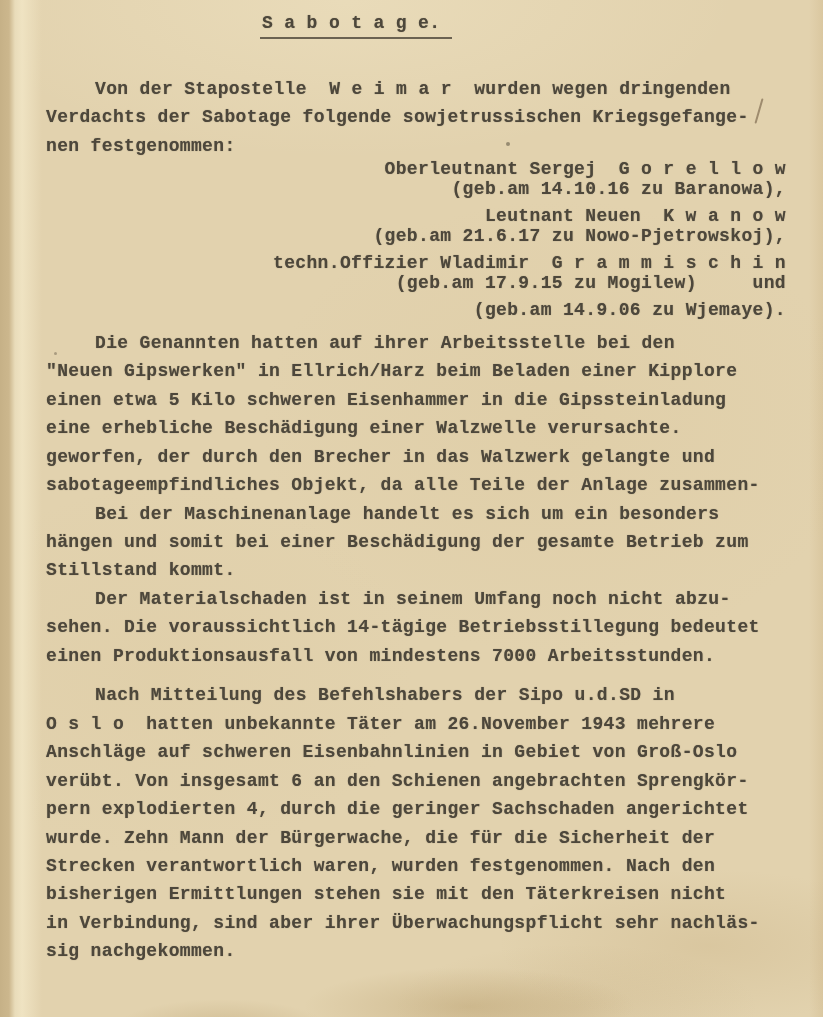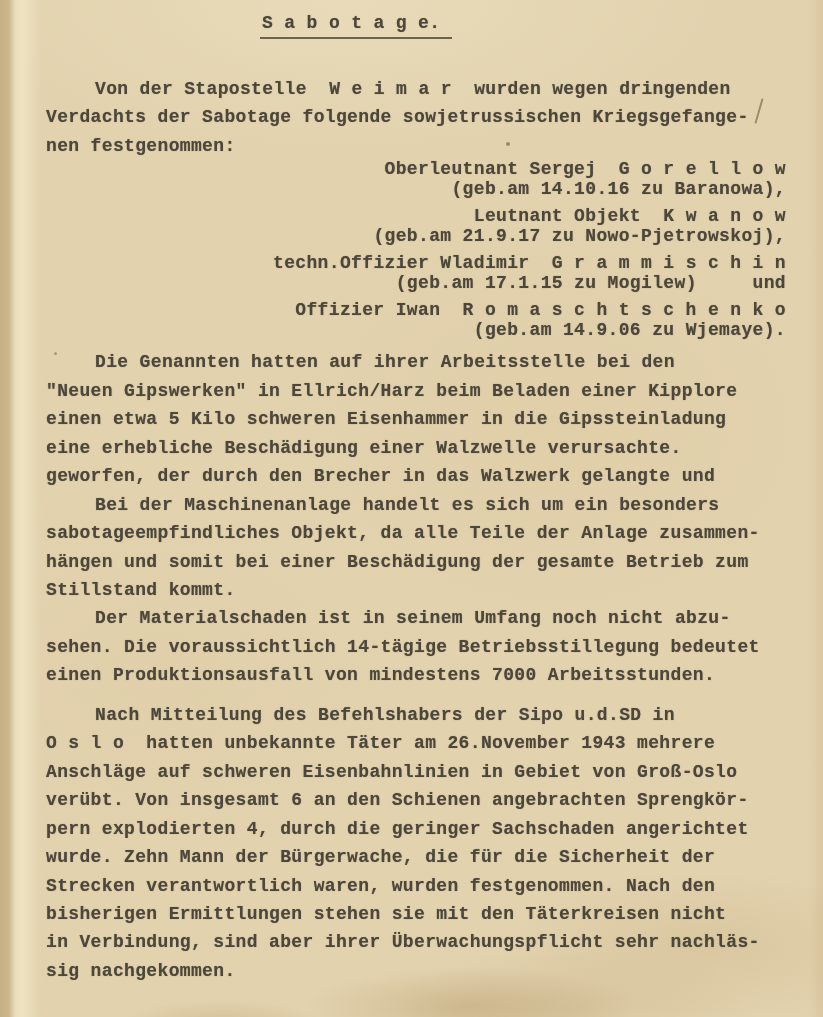--- a/index.html
+++ b/index.html
@@ -122,41 +122,40 @@
         <div class="block paragraph">
           <div class="line indent">Von der Stapostelle  W e i m a r  wurden wegen dringenden</div>
           <div class="line">Verdachts der Sabotage folgende sowjetrussischen Kriegsgefange-</div>
           <div class="line">nen festgenommen:</div>
         </div>
         <div class="block entry">
           <div class="line">Oberleutnant Sergej  G o r e l l o w</div>
           <div class="line">(geb.am 14.10.16 zu Baranowa),</div>
         </div>
         <div class="block entry">
-          <div class="line">Leutnant Objekt  K w a n o w</div>
-          <div class="line">(geb.am 21.9.17 zu Nowo-Pjetrowskoj),</div>
+          <div class="line">Leutnant Neuen  K w a n o w</div>
+          <div class="line">(geb.am 21.6.17 zu Nowo-Pjetrowskoj),</div>
         </div>
         <div class="block entry">
           <div class="line">techn.Offizier Wladimir  G r a m m i s c h i n</div>
-          <div class="line">(geb.am 17.1.15 zu Mogilew)     und</div>
+          <div class="line">(geb.am 17.9.15 zu Mogilew)     und</div>
         </div>
         <div class="block entry">
-          <div class="line">Offizier Iwan  R o m a s c h t s c h e n k o</div>
           <div class="line">(geb.am 14.9.06 zu Wjemaye).</div>
         </div>
         <div class="block paragraph">
           <div class="line indent">Die Genannten hatten auf ihrer Arbeitsstelle bei den</div>
           <div class="line">"Neuen Gipswerken" in Ellrich/Harz beim Beladen einer Kipplore</div>
           <div class="line">einen etwa 5 Kilo schweren Eisenhammer in die Gipssteinladung</div>
           <div class="line">eine erhebliche Beschädigung einer Walzwelle verursachte.</div>
           <div class="line">geworfen, der durch den Brecher in das Walzwerk gelangte und</div>
         </div>
         <div class="block paragraph">
+          <div class="line">sabotageempfindliches Objekt, da alle Teile der Anlage zusammen-</div>
           <div class="line indent">Bei der Maschinenanlage handelt es sich um ein besonders</div>
-          <div class="line">sabotageempfindliches Objekt, da alle Teile der Anlage zusammen-</div>
           <div class="line">hängen und somit bei einer Beschädigung der gesamte Betrieb zum</div>
           <div class="line">Stillstand kommt.</div>
         </div>
         <div class="block paragraph">
           <div class="line indent">Der Materialschaden ist in seinem Umfang noch nicht abzu-</div>
           <div class="line">sehen. Die voraussichtlich 14-tägige Betriebsstillegung bedeutet</div>
           <div class="line">einen Produktionsausfall von mindestens 7000 Arbeitsstunden.</div>
         </div>
         <div class="block paragraph gap-before">
           <div class="line indent">Nach Mitteilung des Befehlshabers der Sipo u.d.SD in</div>

